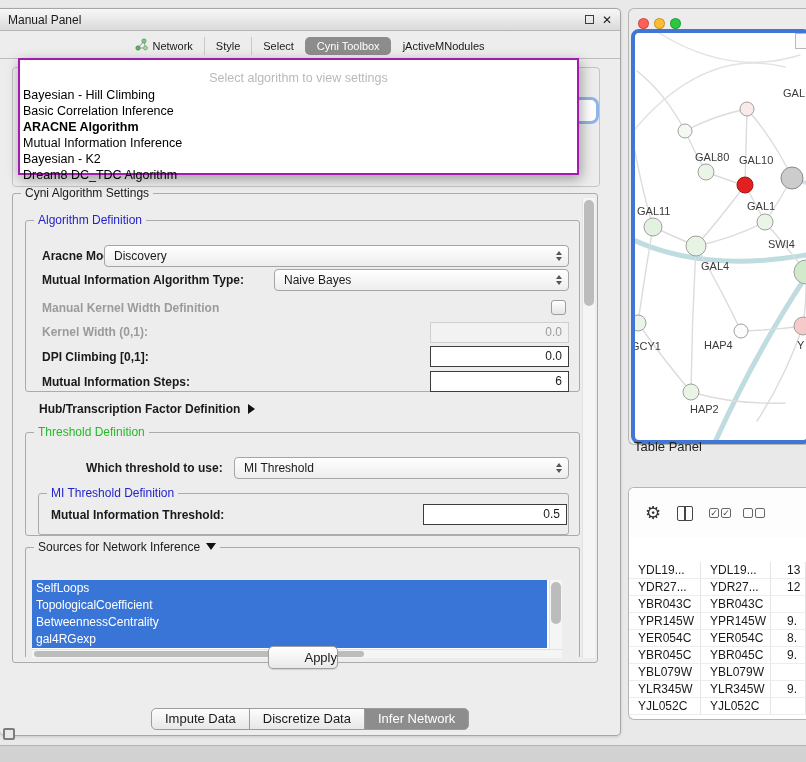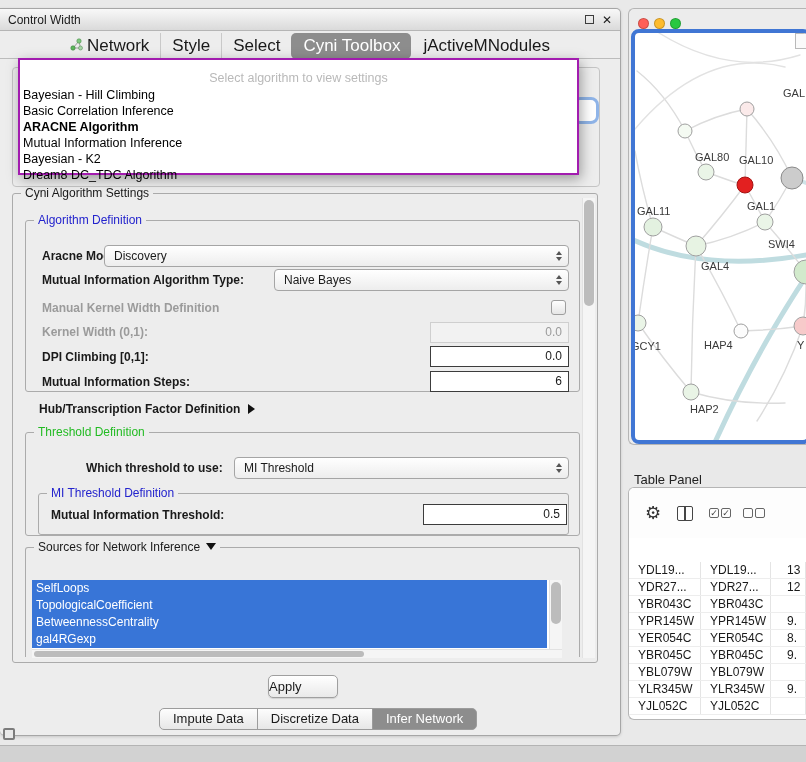--- a/index.html
+++ b/index.html
@@ -10,21 +10,21 @@
 #cp{position:absolute;left:0;top:8px;width:621px;height:728px;background:#ededed;
   border:1px solid #a6a6a6;border-left:none;border-radius:0 5px 5px 5px;box-shadow:0 1px 3px rgba(0,0,0,.15)}
 .titlebar{position:absolute;left:0;top:0;right:0;height:22px;background:linear-gradient(#f8f8f8,#dadada);
   border-bottom:1px solid #b5b5b5;border-radius:0 5px 0 0;display:flex;align-items:center;padding:0 8px}
 .tb-icons{margin-left:auto;display:flex;gap:8px;align-items:center}
 .tb-float{width:9px;height:9px;border:1.5px solid #3c3c3c;display:inline-block}
 .tb-close{font-size:12px;font-weight:bold;color:#1c1c1c;line-height:1}
 
 .tabbar{position:absolute;left:0;top:24px;right:0;height:26px;display:flex;justify-content:center;
   align-items:center;border-bottom:1px solid #bcbcbc}
-.tab{display:flex;align-items:center;gap:4px;font-size:17px;padding:3px 11px;border-left:1px solid #c9c9c9;white-space:nowrap}
+.tab{display:flex;align-items:center;gap:4px;font-size:11px;padding:3px 11px;border-left:1px solid #c9c9c9;white-space:nowrap}
 .tab:first-child{border-left:none}
 .tab.selected{background:#8d8d8d;color:#fff;border-radius:5px;border-left-color:transparent}
 .tab.selected + .tab{border-left-color:transparent}
 
 
 .hidden-frag{position:absolute;left:12px;top:58px;width:588px;height:120px;border:1px solid #c4c4c4;
   border-radius:4px;background:#ededed;z-index:1}
 .help-btn{position:absolute;left:572px;top:88px;width:27px;height:27px;background:#fff;
   border:3px solid #8fb4e8;border-radius:8px;z-index:2}
 
@@ -58,42 +58,42 @@
 
 .hubrow{position:absolute;font-weight:bold;font-size:12px;white-space:nowrap}
 .tri-right{display:inline-block;margin-left:8px;width:0;height:0;border-top:5px solid transparent;
   border-bottom:5px solid transparent;border-left:7px solid #111;vertical-align:-1px}
 .tri-down{display:inline-block;margin-left:6px;width:0;height:0;border-left:5px solid transparent;
   border-right:5px solid transparent;border-top:7px solid #111;vertical-align:1px}
 
 .attr-list{position:absolute;background:#fff;overflow:hidden}
 .attr-item{height:17px;line-height:17px;background:#3875d7;color:#fff;font-size:12px;padding-left:4px;width:515px}
 
-#apply{position:absolute;left:268px;top:666px;width:70px;height:23px;border:1px solid #9f9f9f;border-radius:5px;
-  background:linear-gradient(#ffffff,#e9e9e9);font-size:13px;text-align:left;line-height:21px;box-shadow:0 1px 1px rgba(0,0,0,.12)}
+#apply{position:absolute;left:268px;top:637px;width:70px;height:23px;border:1px solid #9f9f9f;border-radius:5px;
+  background:linear-gradient(#ffffff,#e9e9e9);font-size:13px;text-align:right;line-height:21px;box-shadow:0 1px 1px rgba(0,0,0,.12)}
 .btabs{position:absolute;left:147px;top:699px;height:22px;display:flex}
 .btab{font-size:13px;padding:0 13px;line-height:20px;background:linear-gradient(#fdfdfd,#e7e7e7);
   border:1px solid #9c9c9c;margin-left:-1px;white-space:nowrap}
-.btab:first-child{border-radius:5px 0 0 5px;margin-left:12px}
+.btab:first-child{border-radius:5px 0 0 5px;margin-left:4px}
 .btab:last-child{border-radius:0 5px 5px 0}
 .btab.selected{background:#8d8d8d;color:#fff}
 
 
 #net-win{position:absolute;left:628px;top:8px;width:178px;height:437px;background:#ececec;
   border:1px solid #b5b5b5;border-right:none;border-radius:6px 0 0 6px}
 .lights{position:absolute;left:9px;top:9px;display:flex;gap:5px}
 .light{width:11px;height:11px;border-radius:50%;border:1px solid rgba(0,0,0,.2)}
 .net-view{position:absolute;left:2px;top:20px;width:180px;height:415px;border:4px solid #4076d4;
   border-radius:8px;background:#fff;overflow:hidden}
 .net-view svg{position:absolute;left:0;top:0}
 .nlabel{font-size:11px;fill:#3a3a3a;font-family:"Liberation Sans","DejaVu Sans",sans-serif}
 .net-scrollnub{position:absolute;right:0;top:0;width:12px;height:16px;background:#fafafa;border:1px solid #b9b9b9}
 
 
-#table-label{position:absolute;left:634px;top:472px;font-size:13px;color:#222}
+#table-label{position:absolute;left:634px;top:439px;font-size:13px;color:#222}
 #table-win{position:absolute;left:628px;top:487px;width:178px;height:233px;background:#fff;
   border:1px solid #b5b5b5;border-right:none;border-radius:6px 0 0 6px;overflow:hidden}
 .ttoolbar{position:absolute;left:0;top:0;right:0;height:50px;background:#fdfdfd}
 .gear{position:absolute;left:16px;top:16px;font-size:18px;color:#333;line-height:18px}
 .colicon{position:absolute;left:48px;top:18px;width:16px;height:15px;border:1.5px solid #444;border-radius:2px}
 .colicon:before{content:"";position:absolute;left:6px;top:0;bottom:0;width:1.5px;background:#444}
 .ckpair{position:absolute;top:20px;display:flex;gap:2px}
 .ck{width:10px;height:10px;border:1.3px solid #666;border-radius:2px;font-size:9px;line-height:9px;text-align:center;color:#444}
 .thead{position:absolute;left:0;top:54px;right:0;height:20px;display:flex;background:#d9e4f0;
   border-top:1px solid #b9c6d4;border-bottom:1px solid #a9b8c8}
@@ -106,21 +106,21 @@
 
 
 #dock-icon{position:absolute;left:3px;top:728px;width:12px;height:12px;border:2px solid #7c7c7c;border-radius:2px;background:#e9e9e9}
 #bottom-strip{position:absolute;left:0;top:745px;width:806px;height:17px;background:#d2d2d2;border-top:1px solid #b4b4b4}
 </style>
 </head>
 <body>
 
 <div id="cp">
   <div class="titlebar">
-    <span>Control Width</span>
+    <span>Manual Panel</span>
     <span class="tb-icons">
       <span class="tb-float"></span>
       <span class="tb-close">✕</span>
     </span>
   </div>
 
   <div class="tabbar">
     <div class="tab">
       <span>
         <svg width="13" height="13" viewBox="0 0 13 13">

